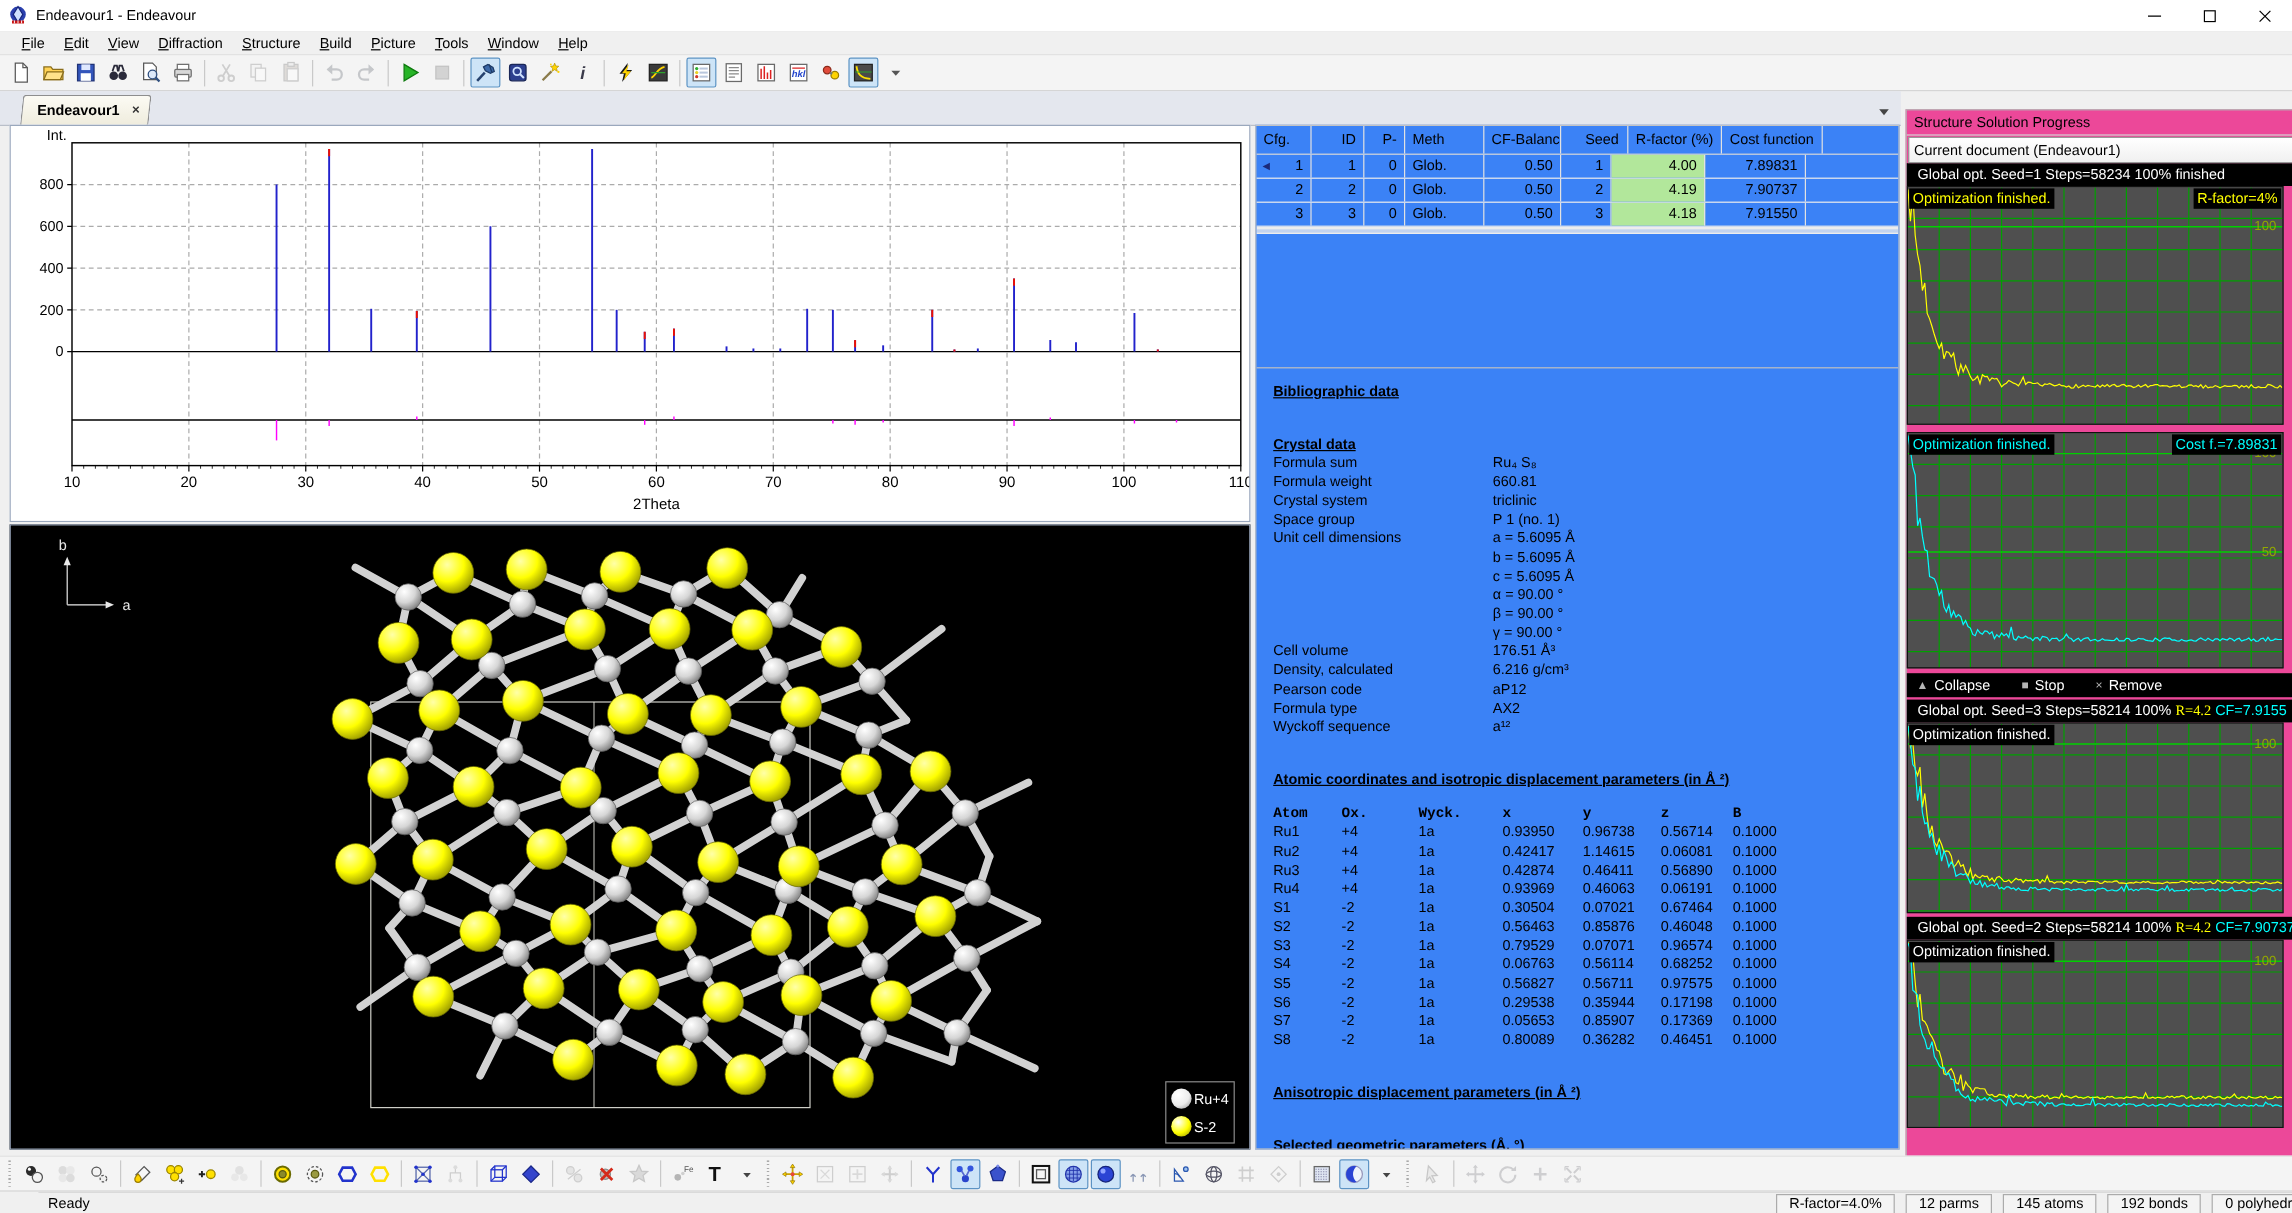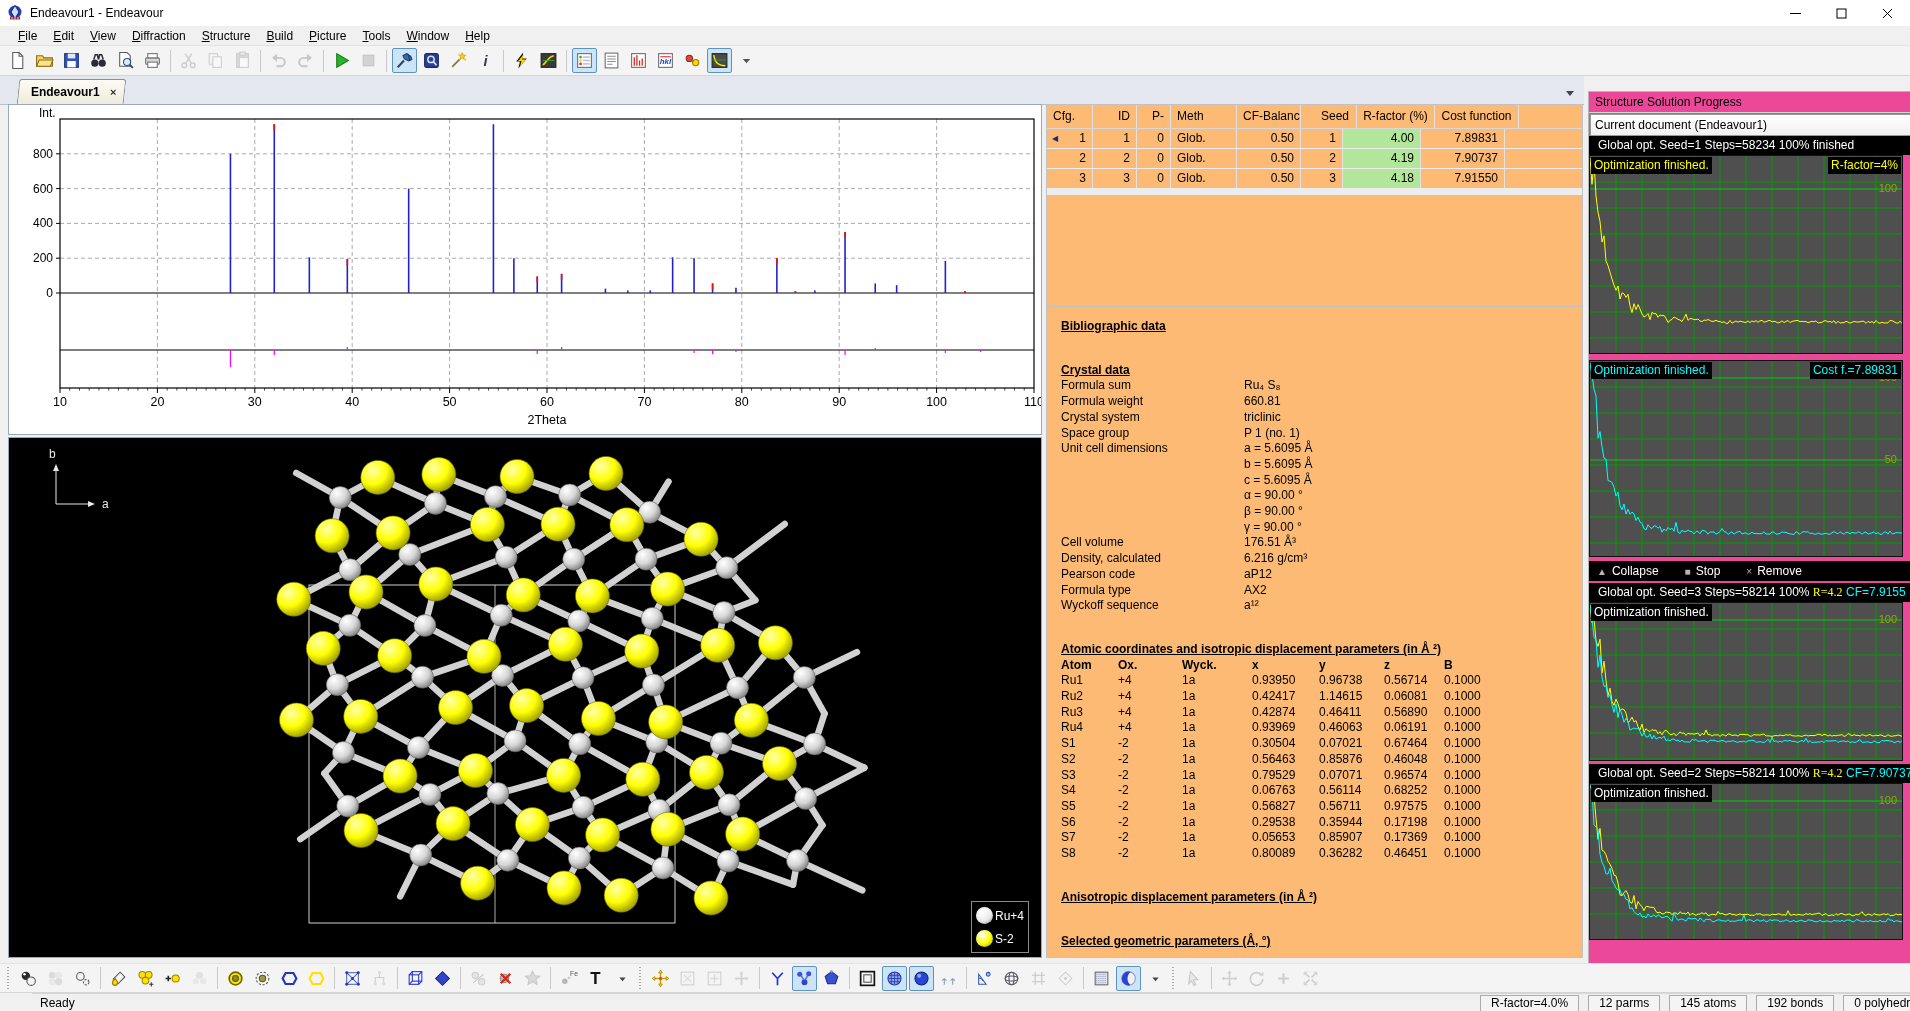--- a/index.html
+++ b/index.html
@@ -47,21 +47,21 @@
   .tab-close{margin-left:10px;font-weight:bold;color:#333;font-size:11px;}
   .tab-caret{margin-left:auto;margin-right:10px;margin-bottom:8px;width:0;height:0;
              border-left:4px solid transparent;border-right:4px solid transparent;
              border-top:5px solid #444;}
 
   
   .chart-panel{position:absolute;left:8px;top:104px;width:1034px;height:331px;background:#fff;
                border:1px solid #9aa8bd;box-sizing:border-box;}
   .structure-panel{position:absolute;left:8px;top:437px;width:1034px;height:521px;background:#000;
                border:1px solid #9aa8bd;box-sizing:border-box;}
-  .doc-pane{position:absolute;left:1046px;top:104px;width:537px;height:854px;background:#fdba74;
+  .doc-pane{position:absolute;left:1046px;top:104px;width:537px;height:854px;background:#3b82f6;
             border:1px solid #c3c3c3;box-sizing:border-box;overflow:hidden;}
 
   
   .cfg-table{position:relative;width:100%;height:202px;border-bottom:1px solid #c0c0c0;box-sizing:border-box;}
   .cfg-row{display:flex;position:relative;border-bottom:1px solid #ededed;}
   .cfg-row.hdr{border-bottom:1px solid #d8d8d8;}
   .cfg-cell{box-sizing:border-box;padding:0 6px;white-space:nowrap;overflow:hidden;
             border-right:1px solid #e2e2e2;line-height:19px;}
   .cfg-row.hdr .cfg-cell{line-height:23px;}
   .cfg-marker{position:absolute;left:5px;top:0;font-size:8px;color:#1b2a7a;line-height:19px;}
@@ -1038,21 +1038,21 @@
         </div>
         <div class="rpt-row">
           <span class="rpt-label">Formula type</span>
           <span>AX2</span>
         </div>
         <div class="rpt-row">
           <span class="rpt-label">Wyckoff sequence</span>
           <span>a¹²</span>
         </div>
         <div class="rpt-h">Atomic coordinates and isotropic displacement parameters (in Å ²)</div>
-        <div class="rpt-table-row hdr" style=""><span class="c0">Atom</span><span class="c1">Ox.</span><span class="c2">Wyck.</span><span class="c3">x</span><span class="c4">y</span><span class="c5">z</span><span>B</span></div>
+        <div class="rpt-table-row hdr" style="margin-top: 13px; font-family: Liberation Mono, monospace;"><span class="c0">Atom</span><span class="c1">Ox.</span><span class="c2">Wyck.</span><span class="c3">x</span><span class="c4">y</span><span class="c5">z</span><span>B</span></div>
         <div class="rpt-table-row"><span class="c0">Ru1</span><span class="c1">+4</span><span class="c2">1a</span><span class="c3">0.93950</span><span class="c4">0.96738</span><span class="c5">0.56714</span><span>0.1000</span></div>
         <div class="rpt-table-row"><span class="c0">Ru2</span><span class="c1">+4</span><span class="c2">1a</span><span class="c3">0.42417</span><span class="c4">1.14615</span><span class="c5">0.06081</span><span>0.1000</span></div>
         <div class="rpt-table-row"><span class="c0">Ru3</span><span class="c1">+4</span><span class="c2">1a</span><span class="c3">0.42874</span><span class="c4">0.46411</span><span class="c5">0.56890</span><span>0.1000</span></div>
         <div class="rpt-table-row"><span class="c0">Ru4</span><span class="c1">+4</span><span class="c2">1a</span><span class="c3">0.93969</span><span class="c4">0.46063</span><span class="c5">0.06191</span><span>0.1000</span></div>
         <div class="rpt-table-row"><span class="c0">S1</span><span class="c1">-2</span><span class="c2">1a</span><span class="c3">0.30504</span><span class="c4">0.07021</span><span class="c5">0.67464</span><span>0.1000</span></div>
         <div class="rpt-table-row"><span class="c0">S2</span><span class="c1">-2</span><span class="c2">1a</span><span class="c3">0.56463</span><span class="c4">0.85876</span><span class="c5">0.46048</span><span>0.1000</span></div>
         <div class="rpt-table-row"><span class="c0">S3</span><span class="c1">-2</span><span class="c2">1a</span><span class="c3">0.79529</span><span class="c4">0.07071</span><span class="c5">0.96574</span><span>0.1000</span></div>
         <div class="rpt-table-row"><span class="c0">S4</span><span class="c1">-2</span><span class="c2">1a</span><span class="c3">0.06763</span><span class="c4">0.56114</span><span class="c5">0.68252</span><span>0.1000</span></div>
         <div class="rpt-table-row"><span class="c0">S5</span><span class="c1">-2</span><span class="c2">1a</span><span class="c3">0.56827</span><span class="c4">0.56711</span><span class="c5">0.97575</span><span>0.1000</span></div>
         <div class="rpt-table-row"><span class="c0">S6</span><span class="c1">-2</span><span class="c2">1a</span><span class="c3">0.29538</span><span class="c4">0.35944</span><span class="c5">0.17198</span><span>0.1000</span></div>

